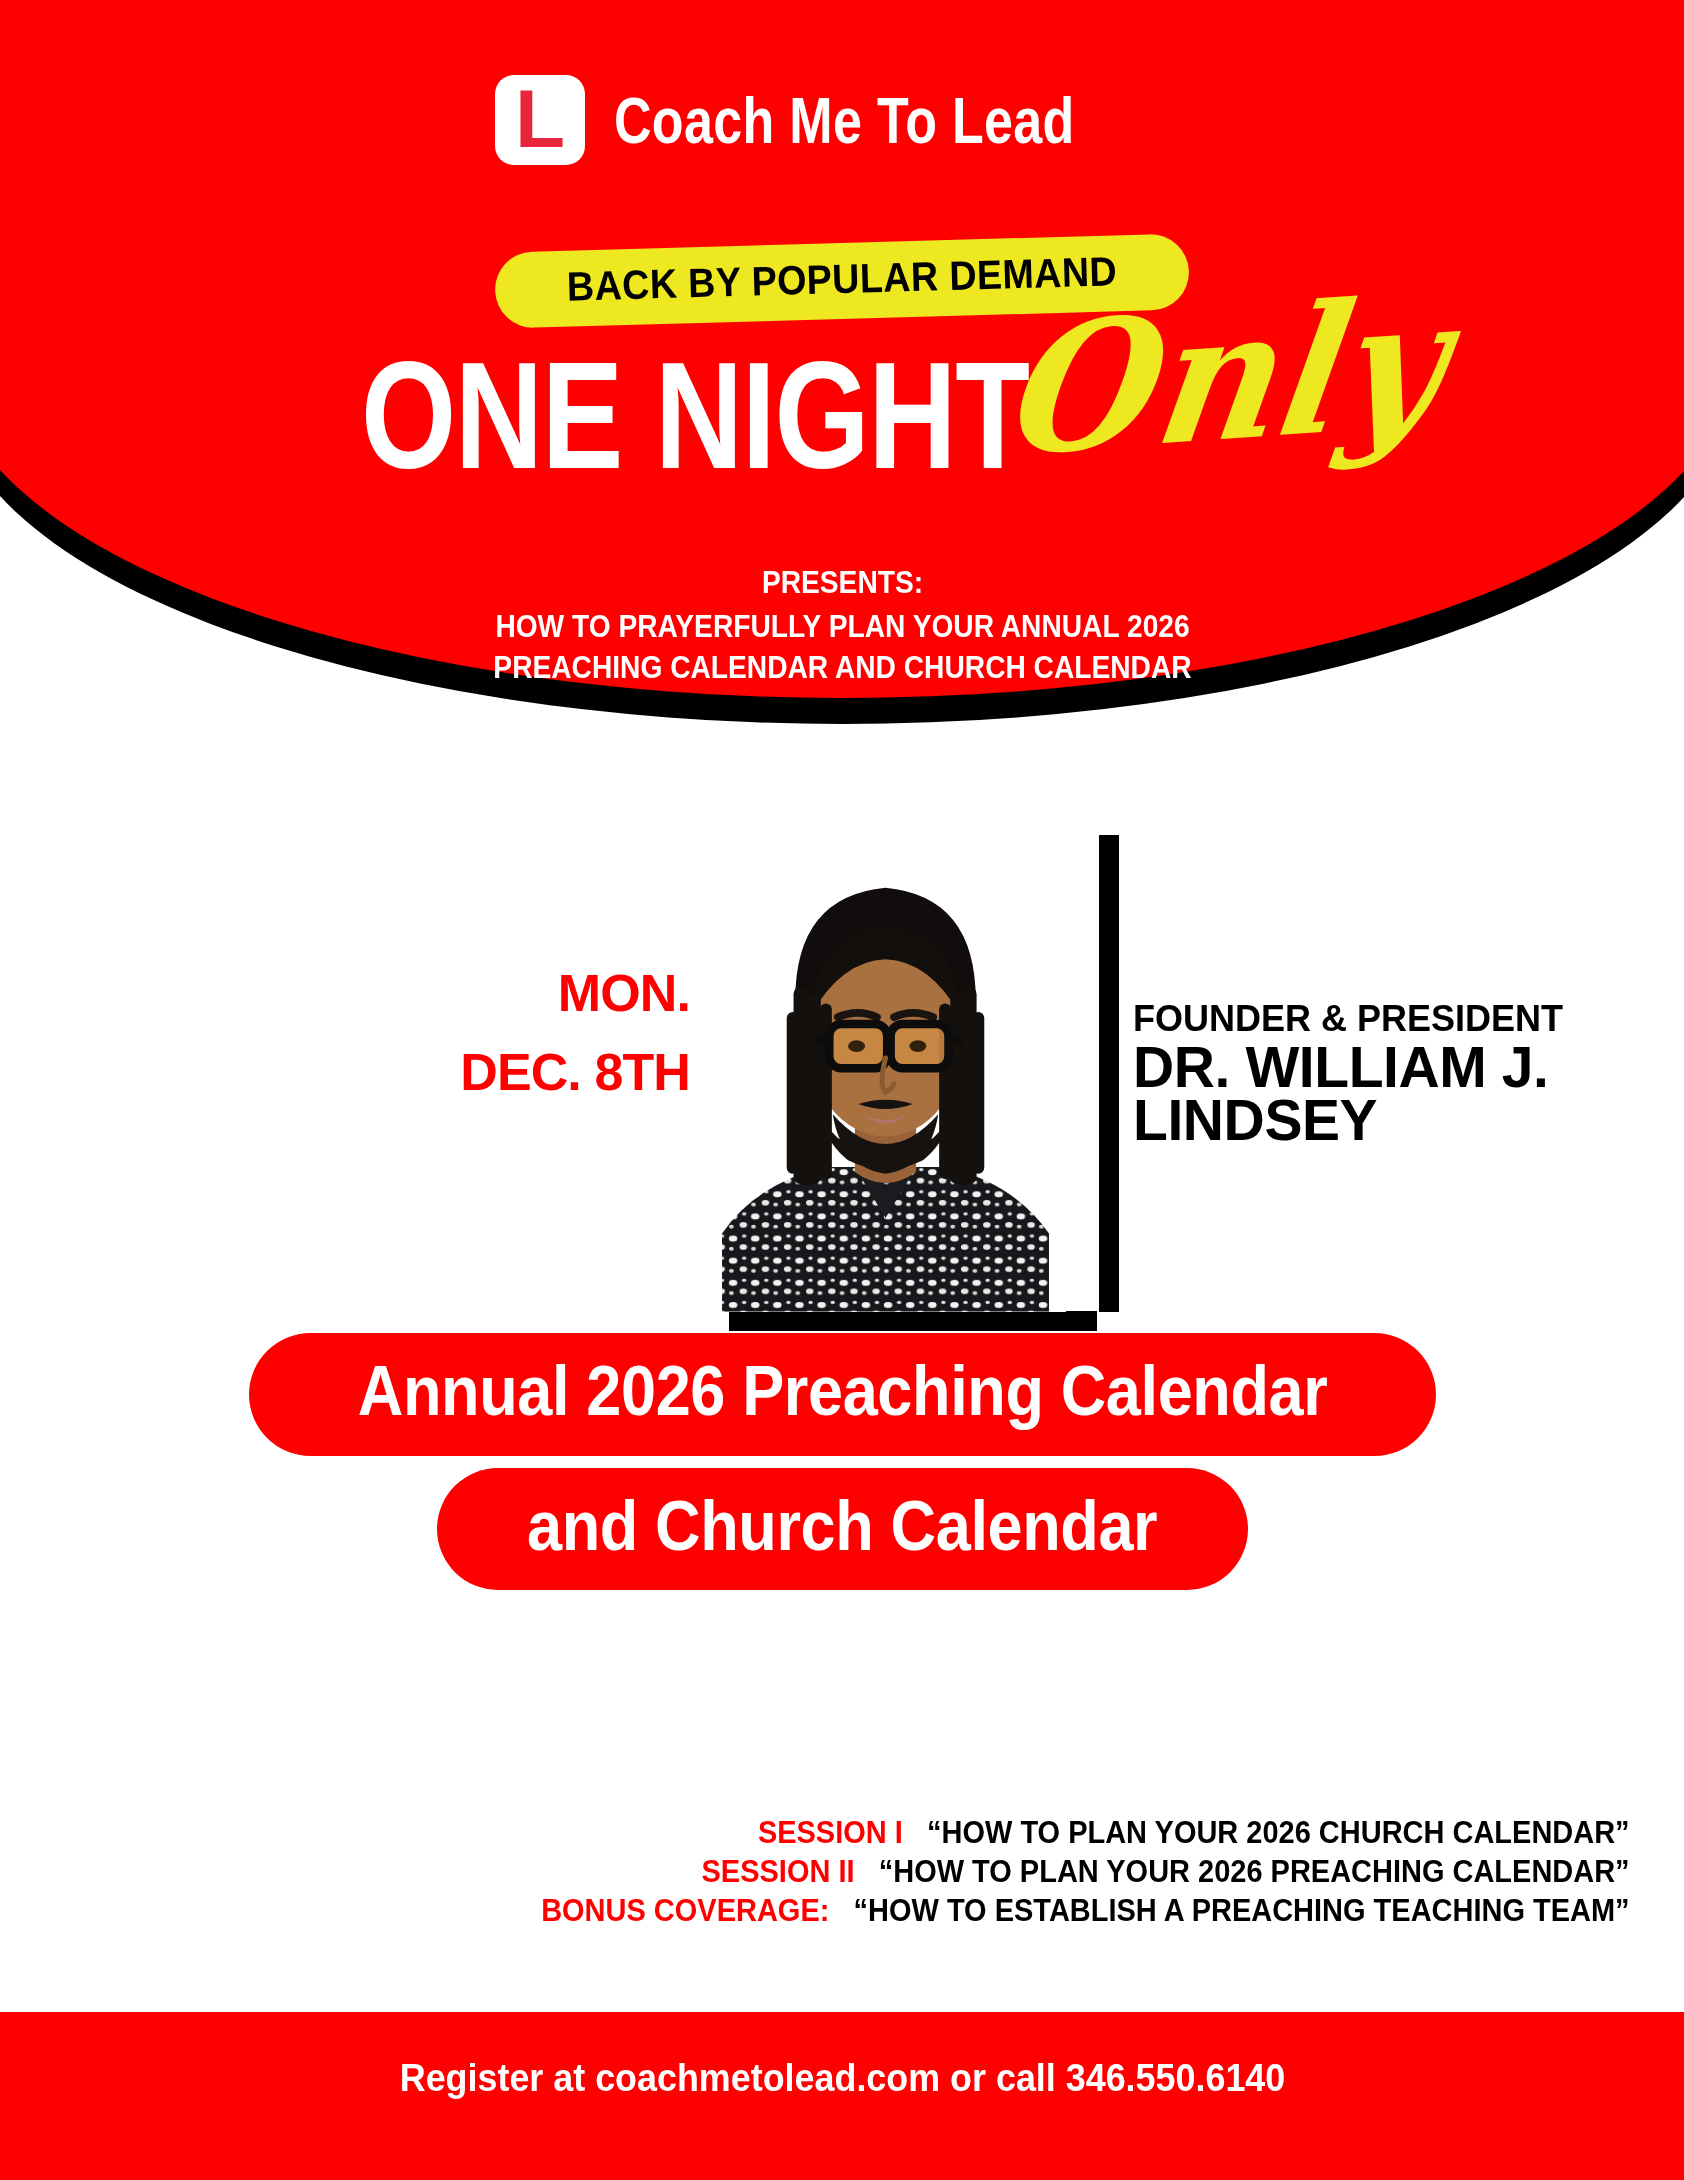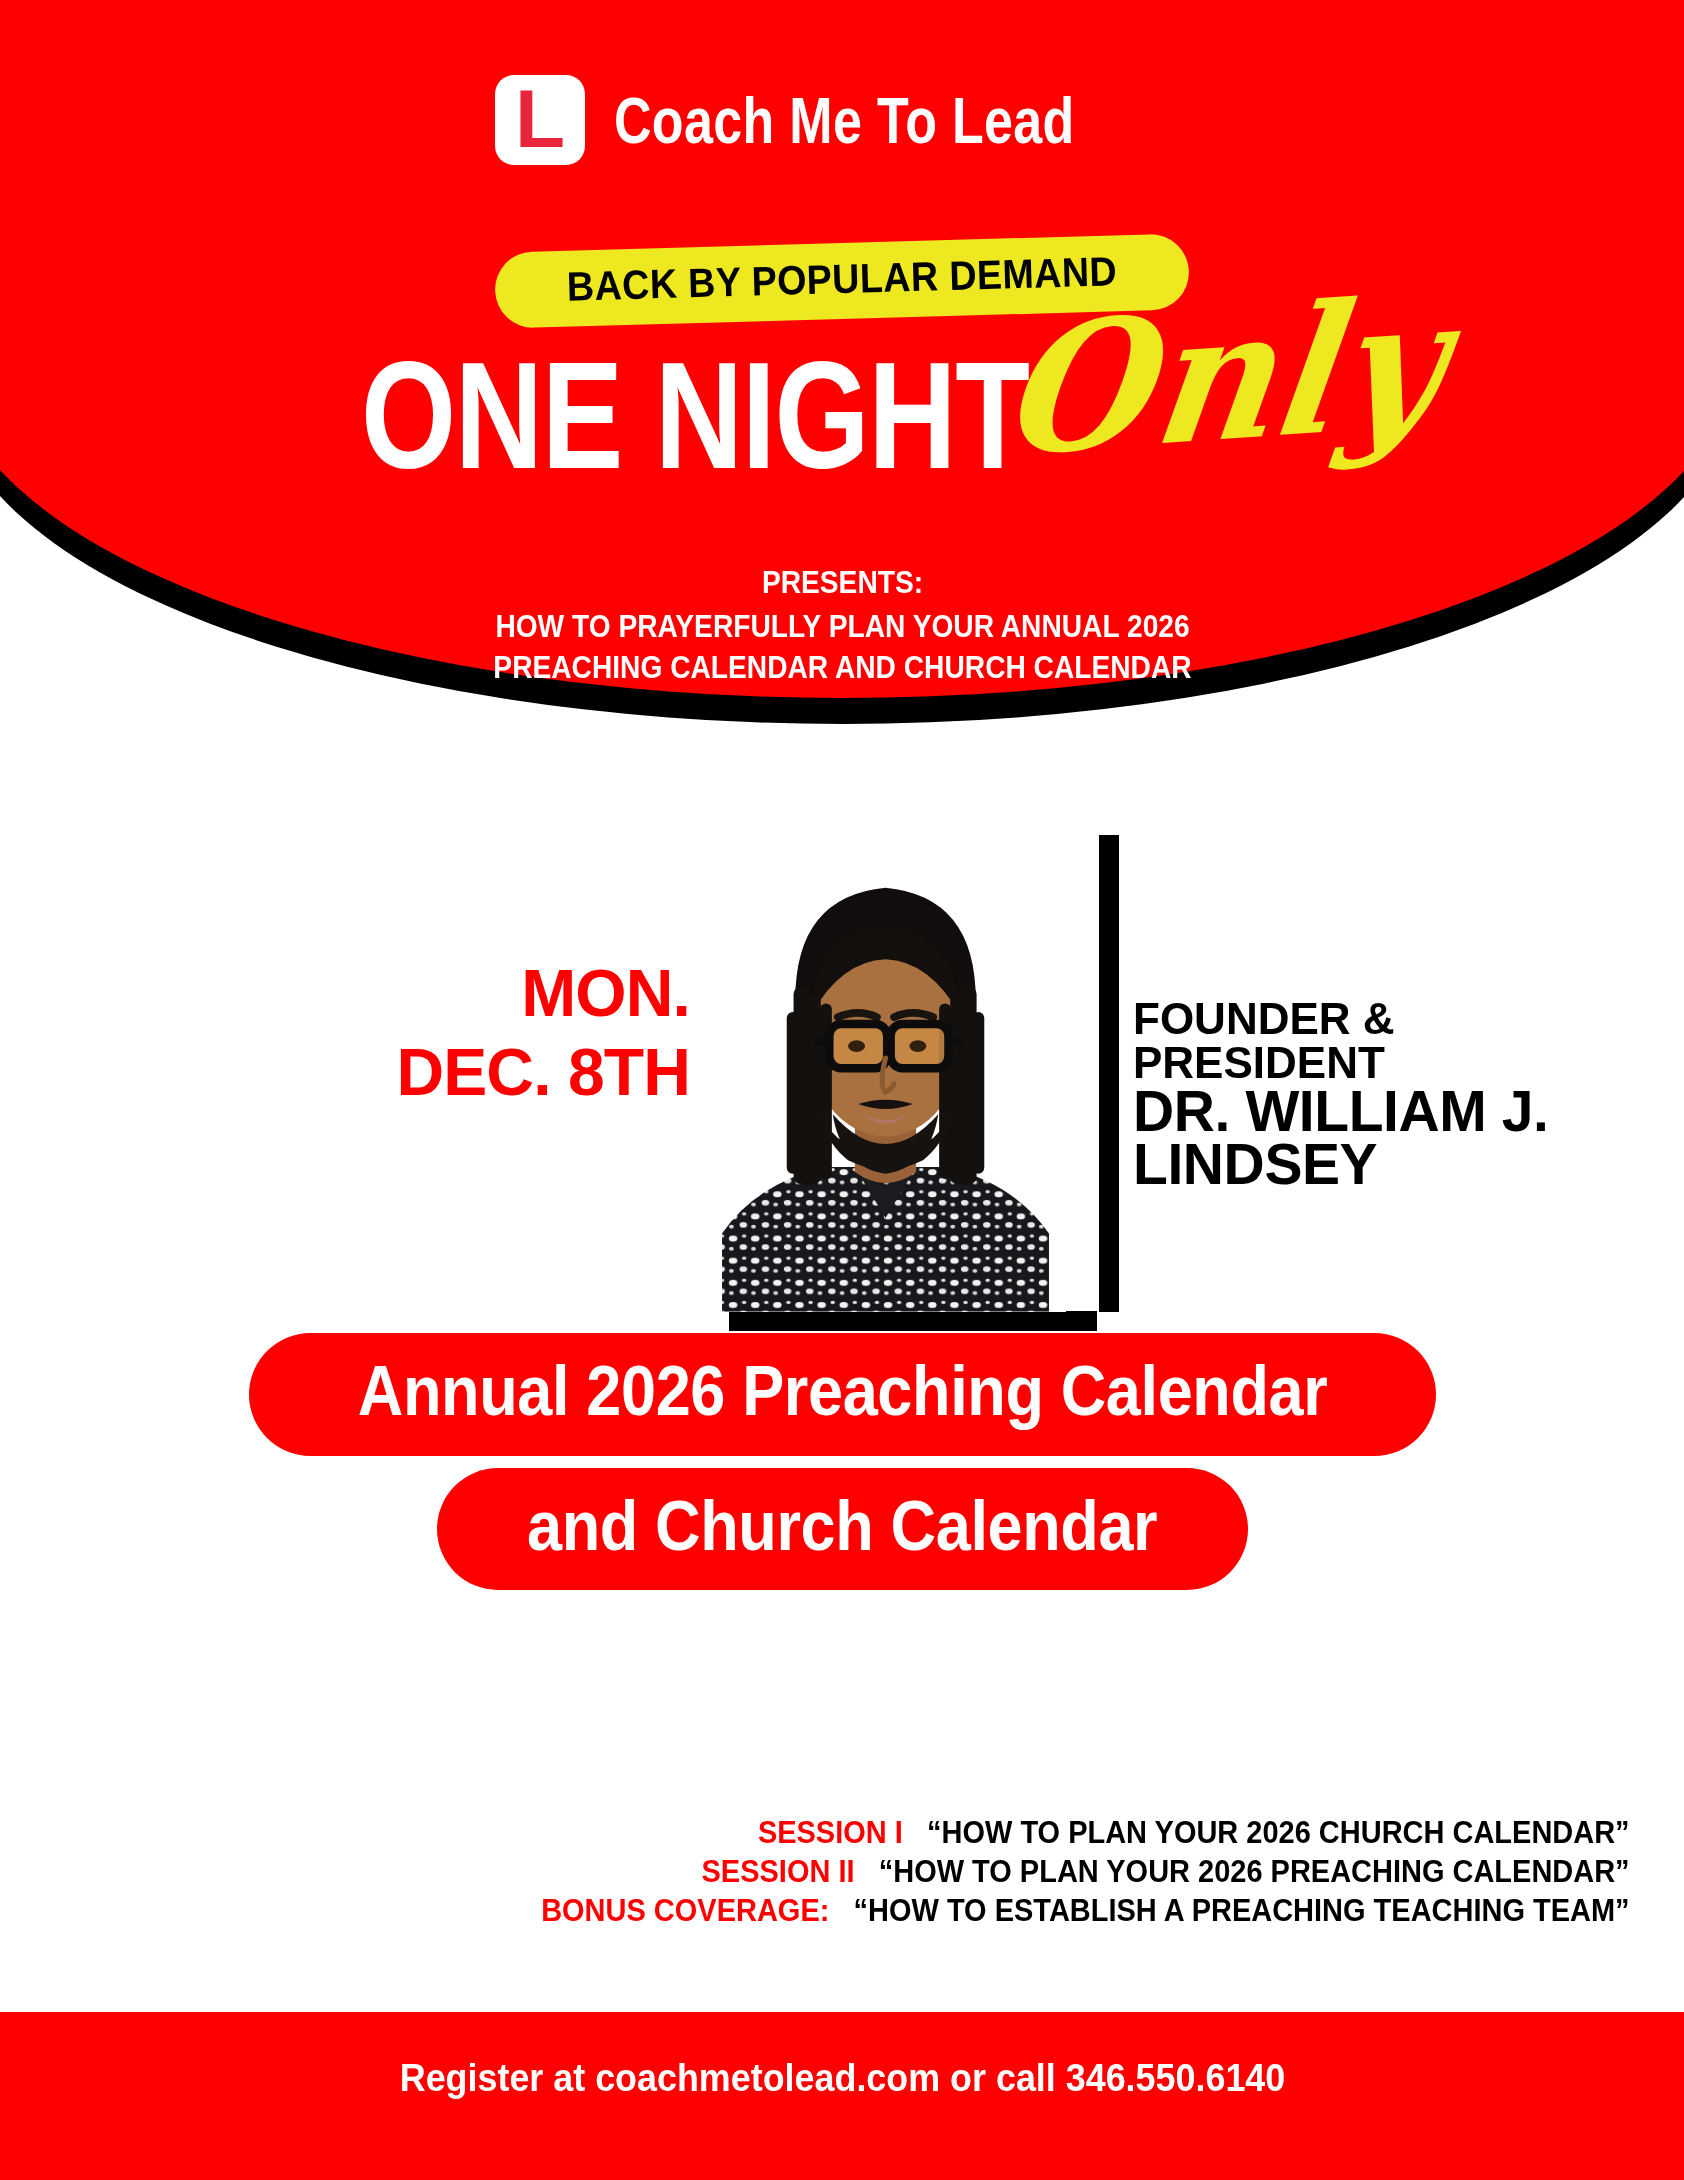--- a/index.html
+++ b/index.html
@@ -97,21 +97,21 @@
   }
   #presents-label { margin-bottom:3.4px; }
 
   
   #mid-section {
     position:absolute; left:0; top:818px; width:1685px; height:528px;
   }
   #event-date {
     position:absolute; left:213px; top:136px; width:477px;
     text-align:right;
-    color:#FF0000; font-size:66px; font-weight:bold; line-height:79px;
+    color:#FF0000; font-size:52px; font-weight:bold; line-height:79px;
     letter-spacing:-0.9px;
   }
 
   #portrait-block {
     position:absolute; left:705px; top:0px; width:383px; height:494px;
   }
   #portrait-frame-bar {
     position:absolute; right:-31px; top:17px; width:20.4px; height:477px;
     background:#000000;
   }
@@ -122,21 +122,21 @@
   #portrait-photo {
     position:absolute; left:0; top:15.3px; width:361px; height:479px;
     overflow:hidden; background:#ffffff;
   }
   #portrait-photo svg { display:block; }
 
   #speaker-block {
     position:absolute; left:1133px; top:179px; width:477px;
   }
   #speaker-role {
-    color:#000000; font-size:44px; font-weight:bold; line-height:44px;
+    color:#000000; font-size:36px; font-weight:bold; line-height:44px;
     letter-spacing:0px;
   }
   #speaker-name {
     color:#000000; font-size:57px; font-weight:bold; line-height:53px;
     letter-spacing:-0.4px;
   }
 
   
   #banners {
     position:absolute; left:0; top:1333px; width:1685px;

